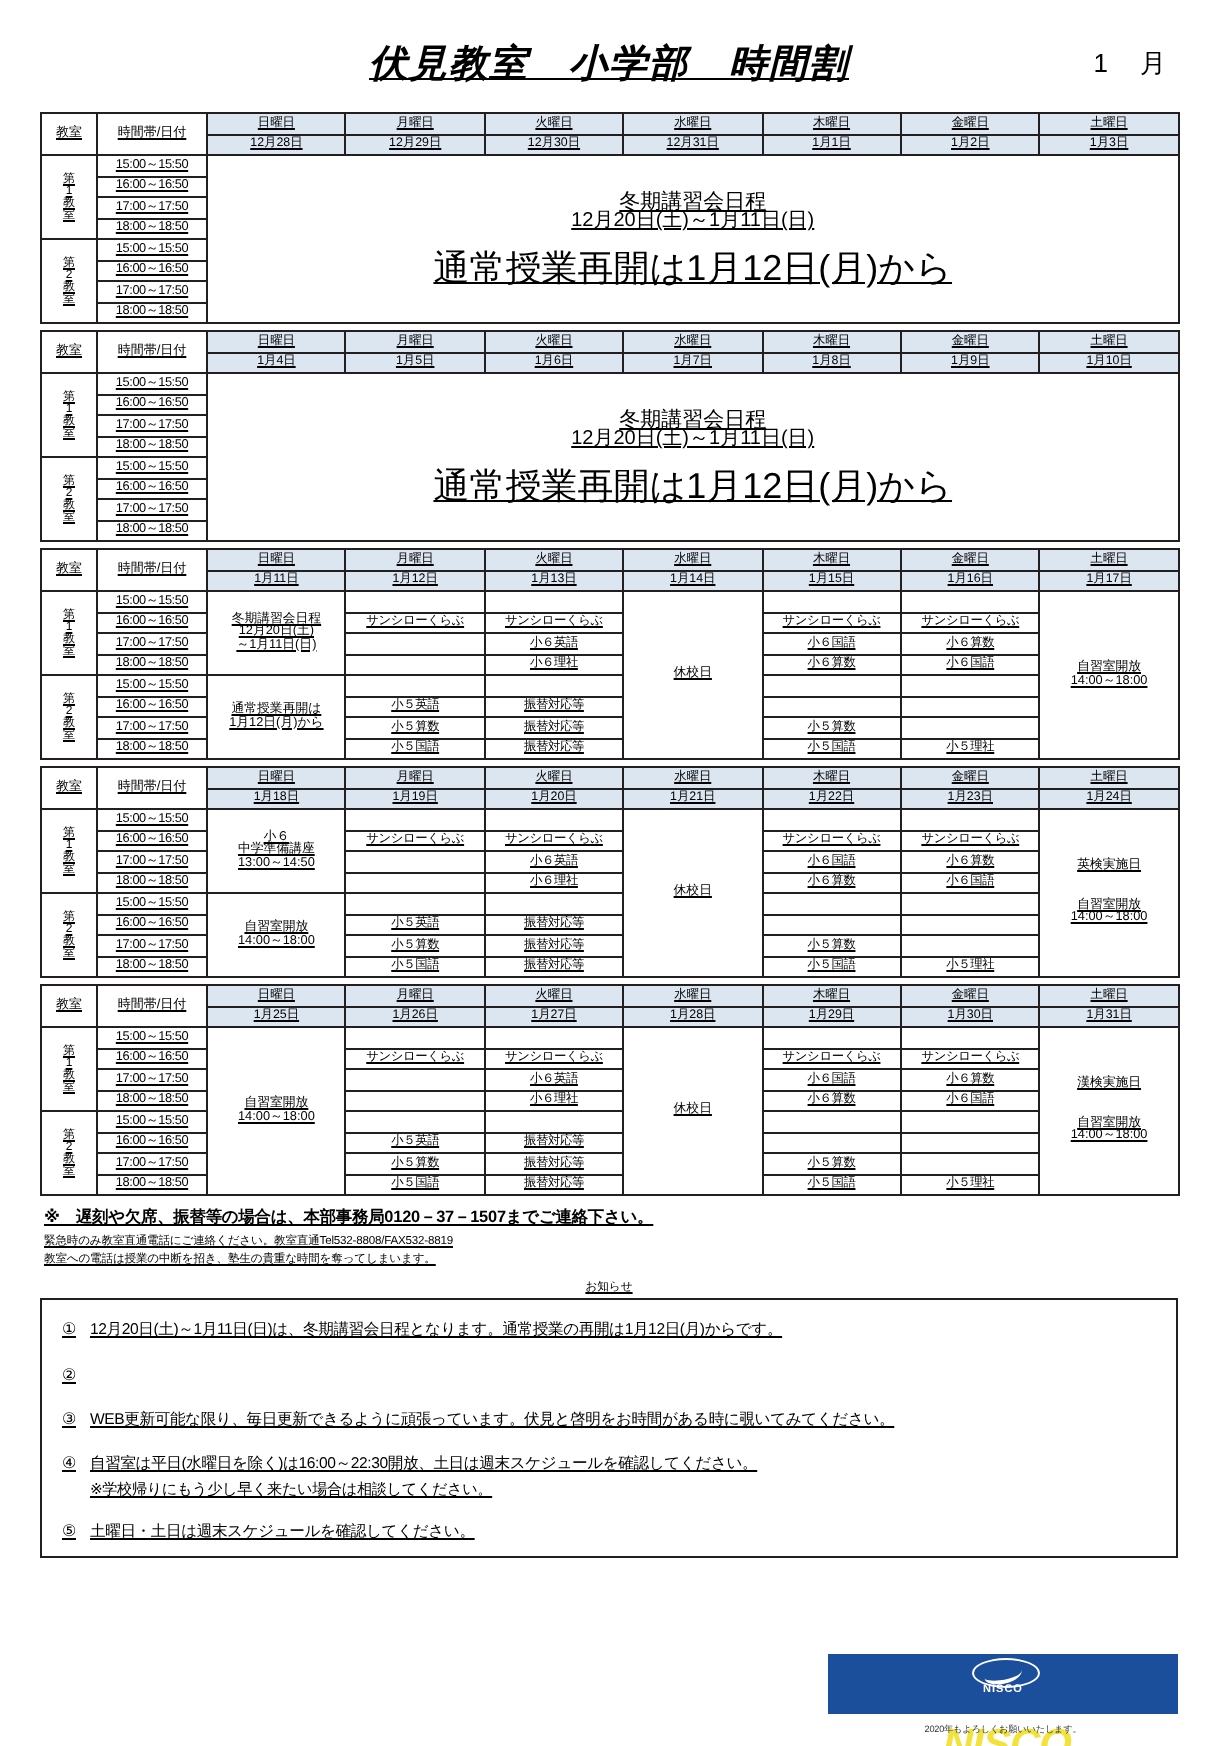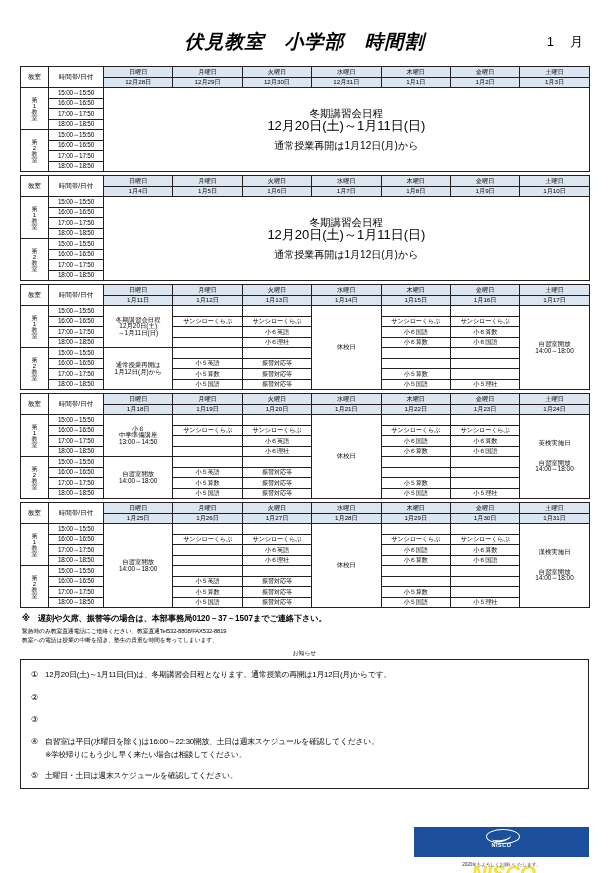--- a/index.html
+++ b/index.html
@@ -12,22 +12,23 @@
     height: 873px;
     font-family: "Liberation Sans", "DejaVu Sans", sans-serif;
     color: #000000;
     position: relative;
     overflow: hidden;
   }
   .page {
     width: 609px;
     height: 873px;
     box-sizing: border-box;
-    padding: 18px 20px;
+    padding: 8px 20px;
     position: relative;
+    text-decoration: underline;
   }
 
   
   .title-row {
     height: 48px;
     display: flex;
     align-items: center;
     justify-content: center;
     position: relative;
   }
@@ -106,22 +107,22 @@
     font-weight: bold;
   }
   .banner-cell {
     font-size: 11px;
     line-height: 1.9;
     font-weight: normal;
     text-align: center;
     vertical-align: middle;
   }
   .banner-cell .l1 { display:block; font-size: 10.5px; }
-  .banner-cell .l2 { display:block; font-size: 13px; }
-  .banner-cell .l3 { display:block; font-size: 10px; margin-top: 9px; }
+  .banner-cell .l2 { display:block; font-size: 10px; }
+  .banner-cell .l3 { display:block; font-size: 18px; margin-top: 9px; }
 
   
   .contact {
     margin-top: 5px;
     padding-left: 2px;
   }
   .contact .c-main {
     font-size: 8.2px;
     font-weight: bold;
     letter-spacing: -0.1px;
@@ -693,20 +694,21 @@
     <div class="notice-box" id="notice-host">
         <div class="notice-item">
           <span class="notice-num">①</span>
           <span><span>12月20日(土)～1月11日(日)は、冬期講習会日程となります。通常授業の再開は1月12日(月)からです。</span></span>
         </div>
         <div class="notice-item">
           <span class="notice-num">②</span>
         </div>
         <div class="notice-item">
           <span class="notice-num">③</span>
+          <span><span>WEB更新可能な限り、毎日更新できるように頑張っています。伏見と啓明をお時間がある時に覗いてみてください。</span></span>
         </div>
         <div class="notice-item">
           <span class="notice-num">④</span>
           <span><span>自習室は平日(水曜日を除く)は16:00～22:30開放、土日は週末スケジュールを確認してください。</span><span class="notice-sub">※学校帰りにもう少し早く来たい場合は相談してください。</span></span>
         </div>
         <div class="notice-item">
           <span class="notice-num">⑤</span>
           <span><span>土曜日・土日は週末スケジュールを確認してください。</span></span>
         </div>
       </div>

